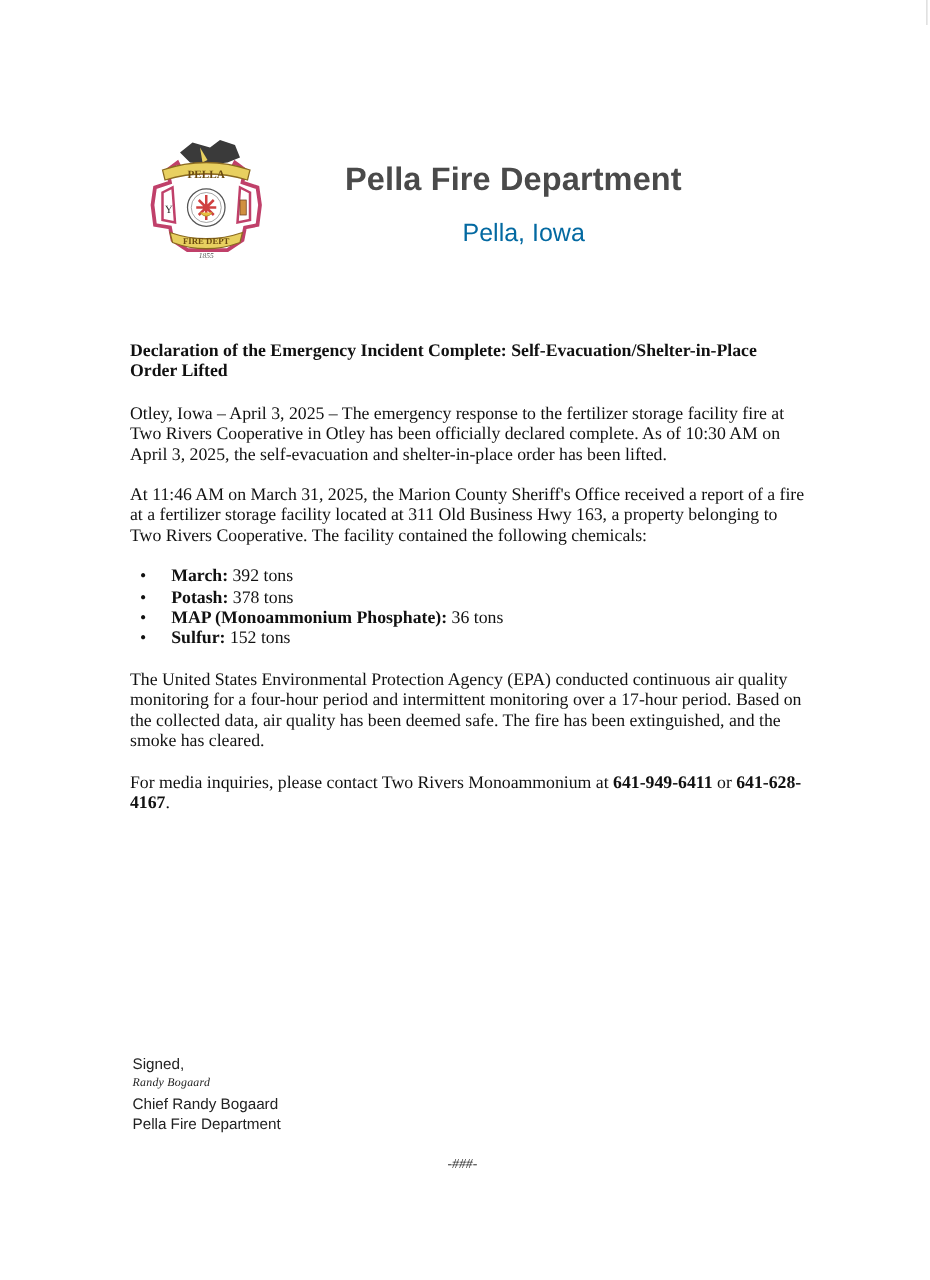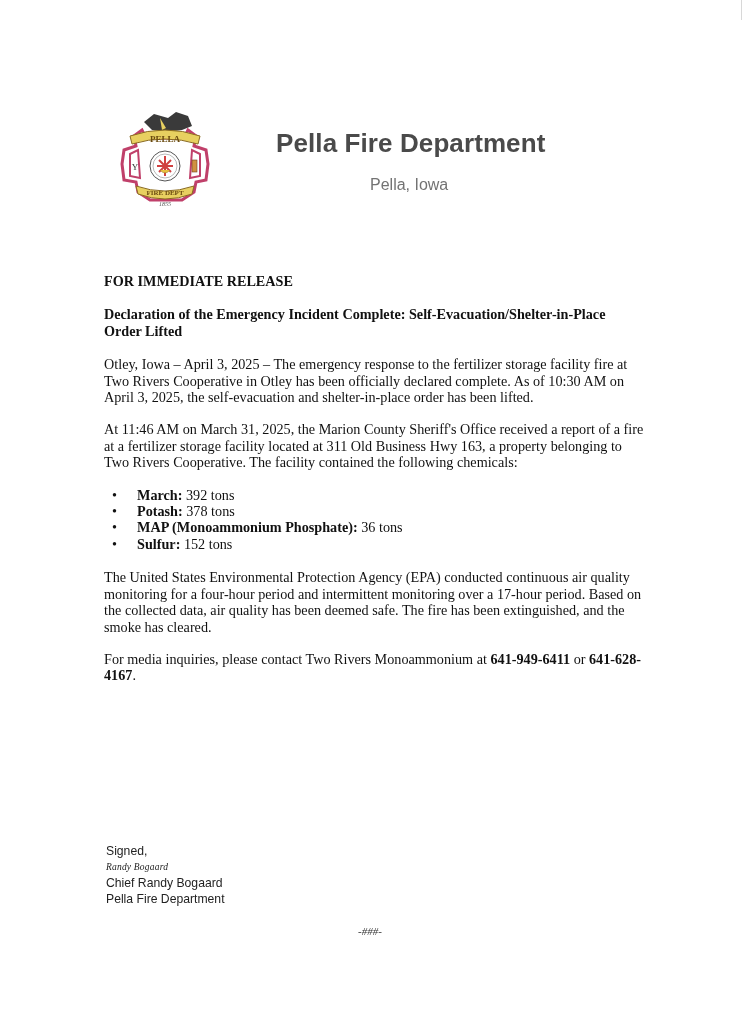--- a/index.html
+++ b/index.html
@@ -38,22 +38,22 @@
       font-size: 26px;
       color: #4a4a4a;
       letter-spacing: 0.1px;
       white-space: nowrap;
     }
     .header-subtitle {
       position: absolute;
       left: 370px;
       top: 176px;
       font-family: "Liberation Sans", sans-serif;
-      font-size: 16px;
-      color: #737373;
+      font-size: 20px;
+      color: #0369a1;
       white-space: nowrap;
     }
     .content {
       position: absolute;
       left: 104px;
       top: 273px;
       width: 540px;
       font-family: "Liberation Serif", serif;
       font-size: 14.2px;
       line-height: 16.4px;
@@ -142,21 +142,20 @@
     <path d="M20 76 Q49 86 78 76 L76 84 Q49 94 22 84 Z" fill="#e8d060" stroke="#8a6a20" stroke-width="1"></path>
     <text x="49" y="85" text-anchor="middle" font-family="Liberation Serif, serif" font-size="7" font-weight="bold" fill="#6a4a10">FIRE DEPT</text>
     <text x="49" y="96" text-anchor="middle" font-family="Liberation Serif, serif" font-size="6" font-style="italic" fill="#555">1855</text>
   </svg>
 </div>
 
 <div class="header-title">Pella Fire Department</div>
 <div class="header-subtitle">Pella, Iowa</div>
 
 <div class="content">
-  <p class="release">FOR IMMEDIATE RELEASE</p>
   <p class="headline">Declaration of the Emergency Incident Complete: Self-Evacuation/Shelter-in-Place Order Lifted</p>
   <p>Otley, Iowa – April 3, 2025 – The emergency response to the fertilizer storage facility fire at Two Rivers Cooperative in Otley has been officially declared complete. As of 10:30 AM on April 3, 2025, the self-evacuation and shelter-in-place order has been lifted.</p>
   <p>At 11:46 AM on March 31, 2025, the Marion County Sheriff's Office received a report of a fire at a fertilizer storage facility located at 311 Old Business Hwy 163, a property belonging to Two Rivers Cooperative. The facility contained the following chemicals:</p>
 
   <ul class="chem-list">
     <li>
       <span class="bullet">•</span>
       <span class="b">March:</span><span> 392 tons</span>
     </li>
     <li>

